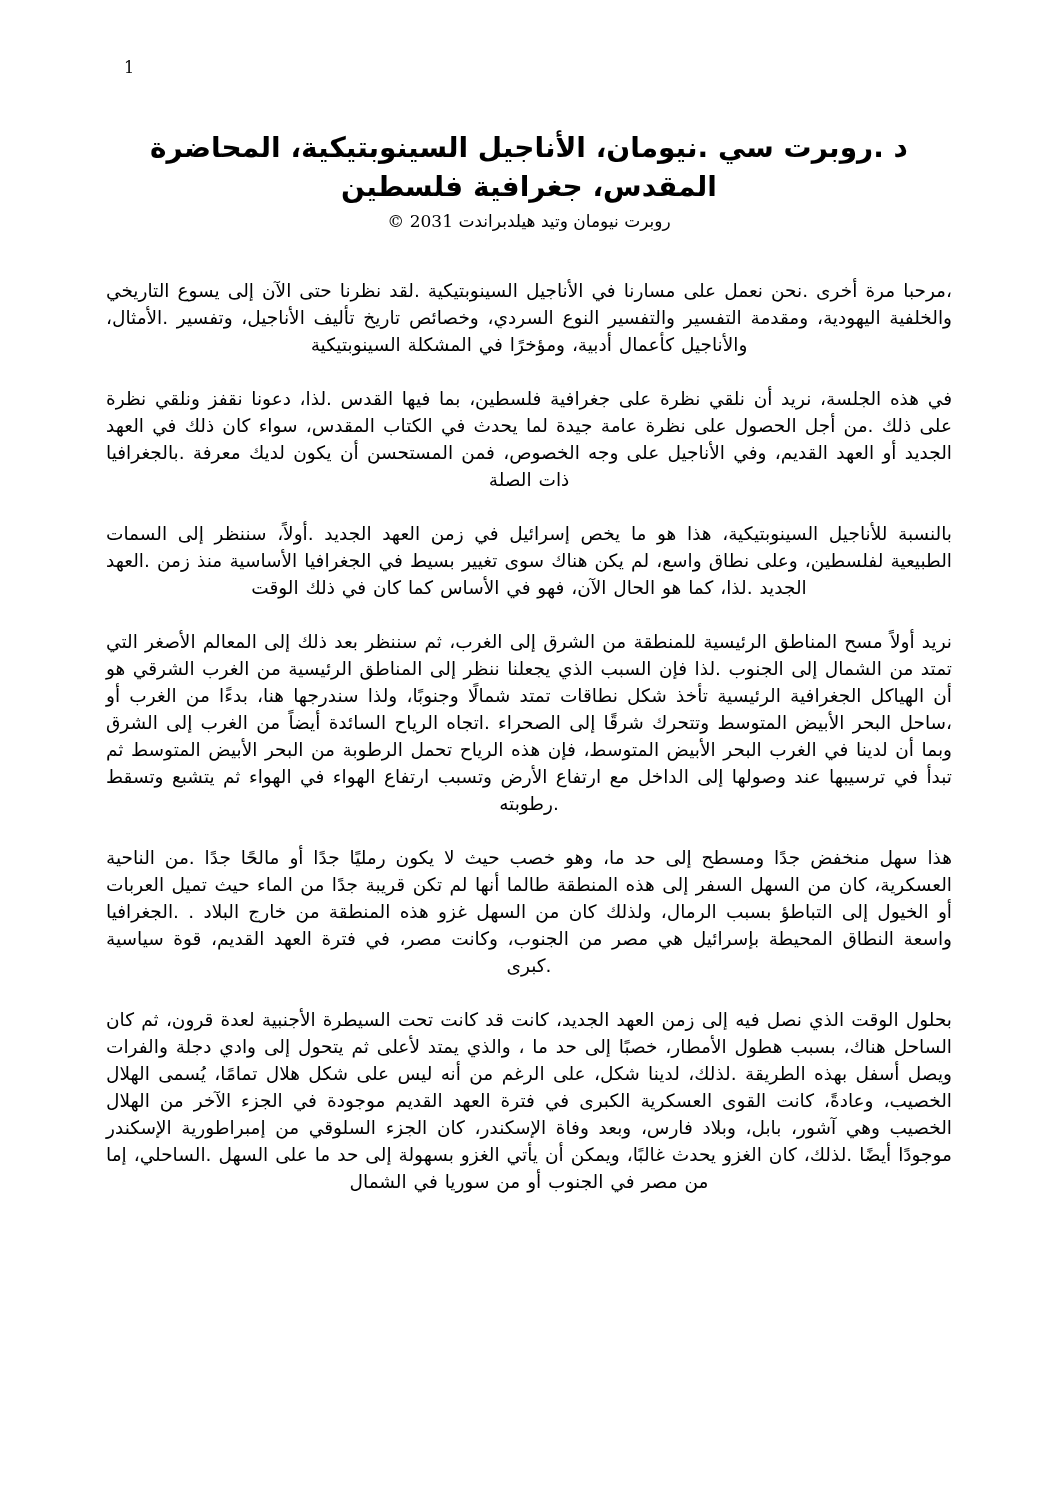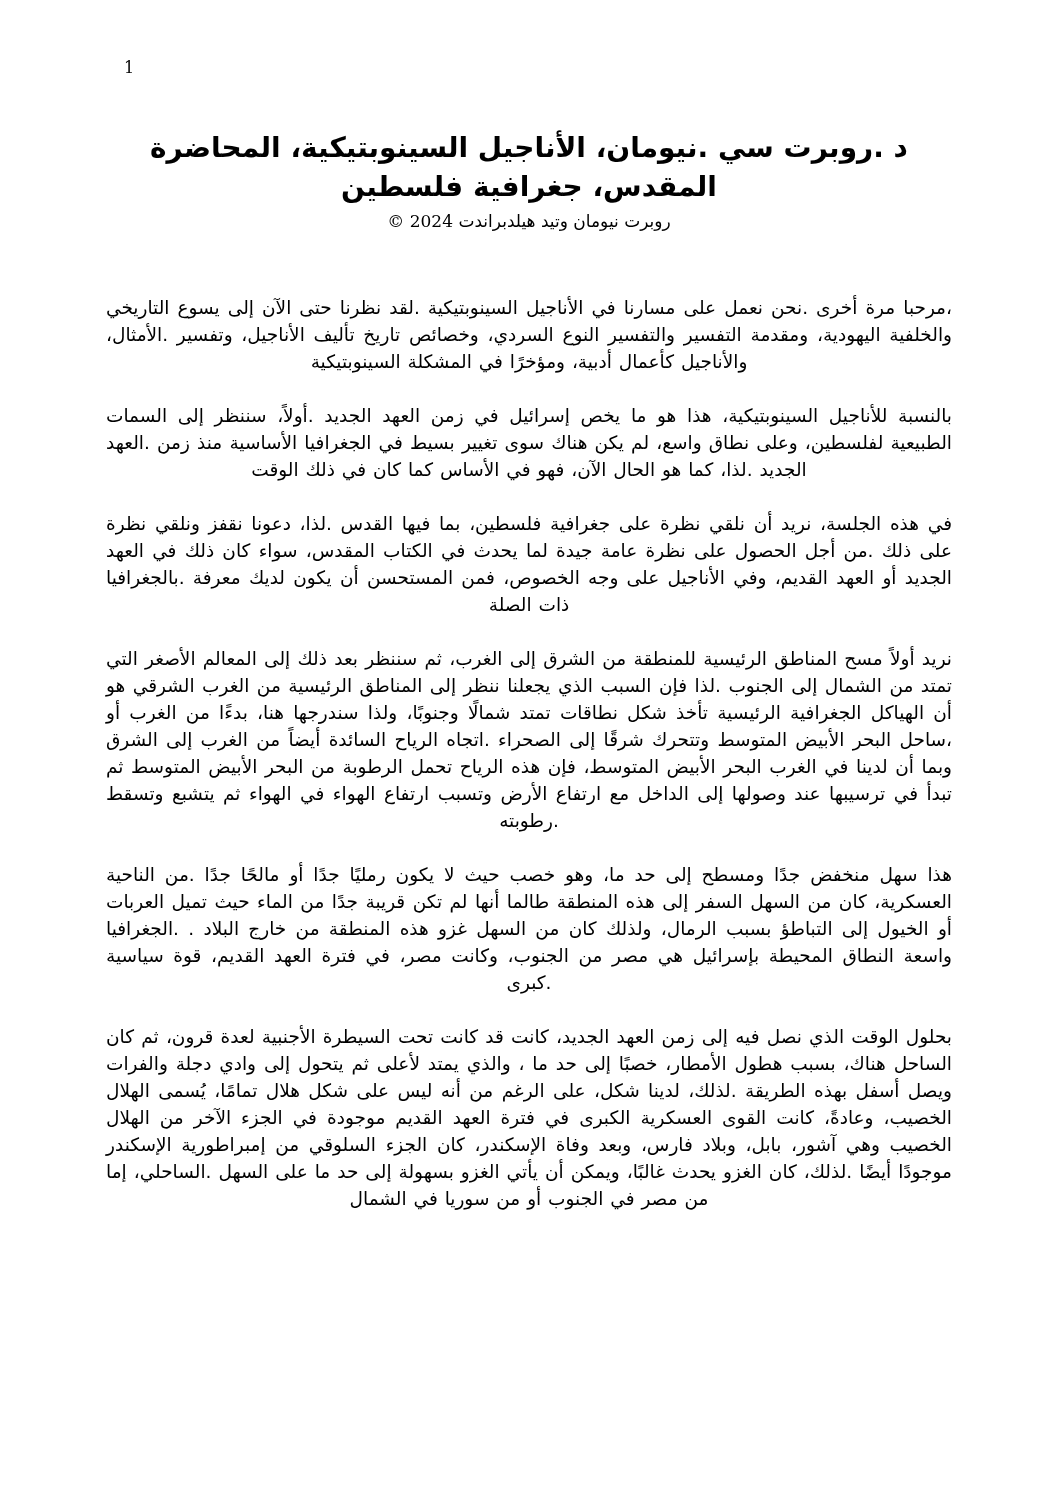--- a/index.html
+++ b/index.html
@@ -48,45 +48,45 @@
     font-family: "DejaVu Serif", "DejaVu Sans", serif;
     font-size: 17px;
     letter-spacing: 2px;
     line-height: 24px;
   }
   .transcript {
     padding-top: 44px;
     direction: rtl;
   }
   .transcript p {
-    margin: 17px 0 27px 0;
+    margin: 0 0 27px 0;
     font-size: 18.5px;
     line-height: 27px;
     text-align: justify;
     text-align-last: center;
     direction: rtl;
     word-spacing: 1px;
   }
 </style>
 </head>
 <body>
 
 <div class="page">
 
   <div class="page-number">1</div>
 
   <h1 class="doc-title">
     <span class="title-line">د .روبرت سي .نيومان، الأناجيل السينوبتيكية، المحاضرة</span>
     <span class="title-line">المقدس، جغرافية فلسطين</span>
   </h1>
 
-  <div class="copyright">روبرت نيومان وتيد هيلدبراندت 2024 ©</div>
+  <div class="copyright">روبرت نيومان وتيد هيلدبراندت 2031 ©</div>
 
   <div class="transcript">
     <p>،مرحبا مرة أخرى .نحن نعمل على مسارنا في الأناجيل السينوبتيكية .لقد نظرنا حتى الآن إلى يسوع التاريخي والخلفية اليهودية، ومقدمة التفسير والتفسير النوع السردي، وخصائص تاريخ تأليف الأناجيل، وتفسير .الأمثال، والأناجيل كأعمال أدبية، ومؤخرًا في المشكلة السينوبتيكية</p>
+    <p>في هذه الجلسة، نريد أن نلقي نظرة على جغرافية فلسطين، بما فيها القدس .لذا، دعونا نقفز ونلقي نظرة على ذلك .من أجل الحصول على نظرة عامة جيدة لما يحدث في الكتاب المقدس، سواء كان ذلك في العهد الجديد أو العهد القديم، وفي الأناجيل على وجه الخصوص، فمن المستحسن أن يكون لديك معرفة .بالجغرافيا ذات الصلة</p>
     <p>بالنسبة للأناجيل السينوبتيكية، هذا هو ما يخص إسرائيل في زمن العهد الجديد .أولاً، سننظر إلى السمات الطبيعية لفلسطين، وعلى نطاق واسع، لم يكن هناك سوى تغيير بسيط في الجغرافيا الأساسية منذ زمن .العهد الجديد .لذا، كما هو الحال الآن، فهو في الأساس كما كان في ذلك الوقت</p>
-    <p>في هذه الجلسة، نريد أن نلقي نظرة على جغرافية فلسطين، بما فيها القدس .لذا، دعونا نقفز ونلقي نظرة على ذلك .من أجل الحصول على نظرة عامة جيدة لما يحدث في الكتاب المقدس، سواء كان ذلك في العهد الجديد أو العهد القديم، وفي الأناجيل على وجه الخصوص، فمن المستحسن أن يكون لديك معرفة .بالجغرافيا ذات الصلة</p>
     <p>نريد أولاً مسح المناطق الرئيسية للمنطقة من الشرق إلى الغرب، ثم سننظر بعد ذلك إلى المعالم الأصغر التي تمتد من الشمال إلى الجنوب .لذا فإن السبب الذي يجعلنا ننظر إلى المناطق الرئيسية من الغرب الشرقي هو أن الهياكل الجغرافية الرئيسية تأخذ شكل نطاقات تمتد شمالًا وجنوبًا، ولذا سندرجها هنا، بدءًا من الغرب أو ،ساحل البحر الأبيض المتوسط وتتحرك شرقًا إلى الصحراء .اتجاه الرياح السائدة أيضاً من الغرب إلى الشرق وبما أن لدينا في الغرب البحر الأبيض المتوسط، فإن هذه الرياح تحمل الرطوبة من البحر الأبيض المتوسط ثم تبدأ في ترسيبها عند وصولها إلى الداخل مع ارتفاع الأرض وتسبب ارتفاع الهواء في الهواء ثم يتشبع وتسقط .رطوبته</p>
     <p>هذا سهل منخفض جدًا ومسطح إلى حد ما، وهو خصب حيث لا يكون رمليًا جدًا أو مالحًا جدًا .من الناحية العسكرية، كان من السهل السفر إلى هذه المنطقة طالما أنها لم تكن قريبة جدًا من الماء حيث تميل العربات أو الخيول إلى التباطؤ بسبب الرمال، ولذلك كان من السهل غزو هذه المنطقة من خارج البلاد . .الجغرافيا واسعة النطاق المحيطة بإسرائيل هي مصر من الجنوب، وكانت مصر، في فترة العهد القديم، قوة سياسية .كبرى</p>
     <p>بحلول الوقت الذي نصل فيه إلى زمن العهد الجديد، كانت قد كانت تحت السيطرة الأجنبية لعدة قرون، ثم كان الساحل هناك، بسبب هطول الأمطار، خصبًا إلى حد ما ، والذي يمتد لأعلى ثم يتحول إلى وادي دجلة والفرات ويصل أسفل بهذه الطريقة .لذلك، لدينا شكل، على الرغم من أنه ليس على شكل هلال تمامًا، يُسمى الهلال الخصيب، وعادةً، كانت القوى العسكرية الكبرى في فترة العهد القديم موجودة في الجزء الآخر من الهلال الخصيب وهي آشور، بابل، وبلاد فارس، وبعد وفاة الإسكندر، كان الجزء السلوقي من إمبراطورية الإسكندر موجودًا أيضًا .لذلك، كان الغزو يحدث غالبًا، ويمكن أن يأتي الغزو بسهولة إلى حد ما على السهل .الساحلي، إما من مصر في الجنوب أو من سوريا في الشمال</p>
   </div>
 
 </div>
 
 </body></html>

